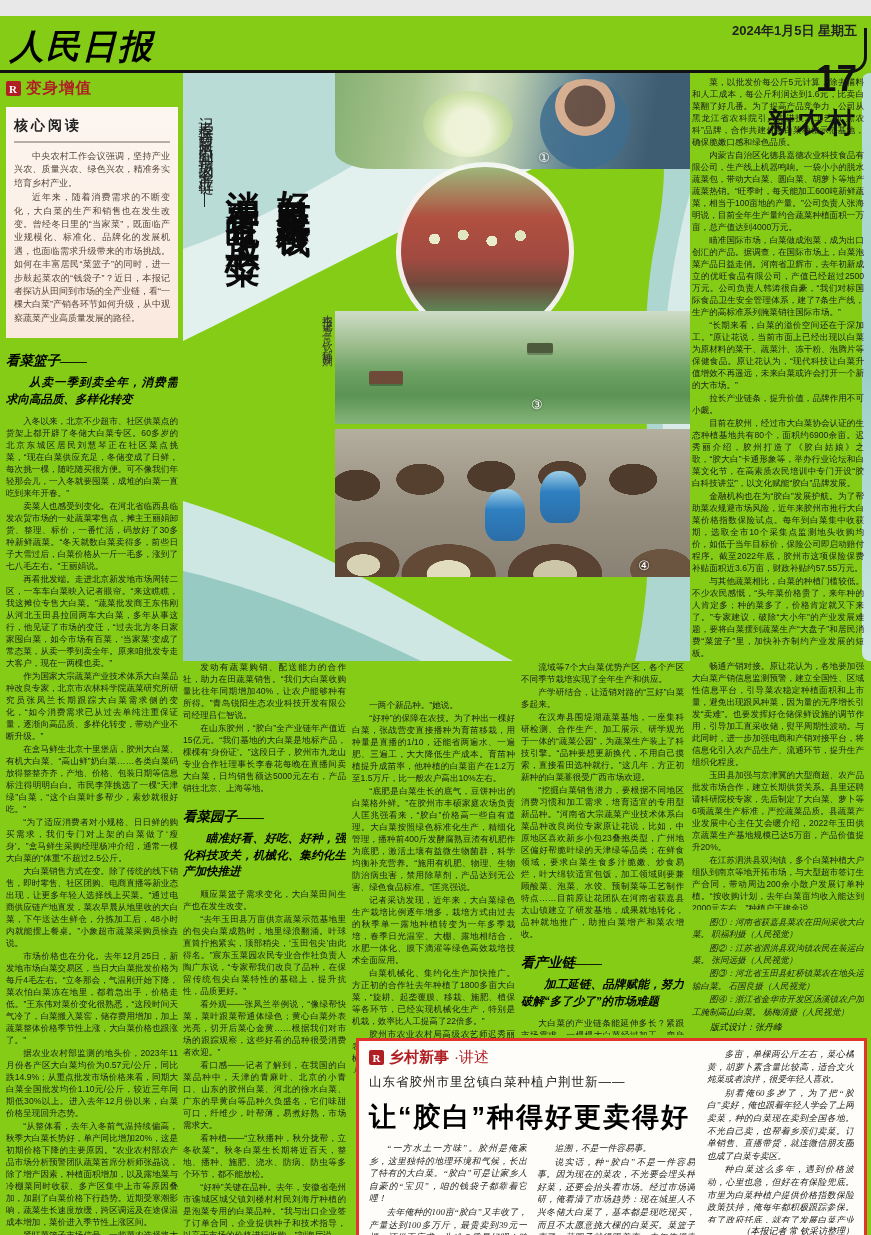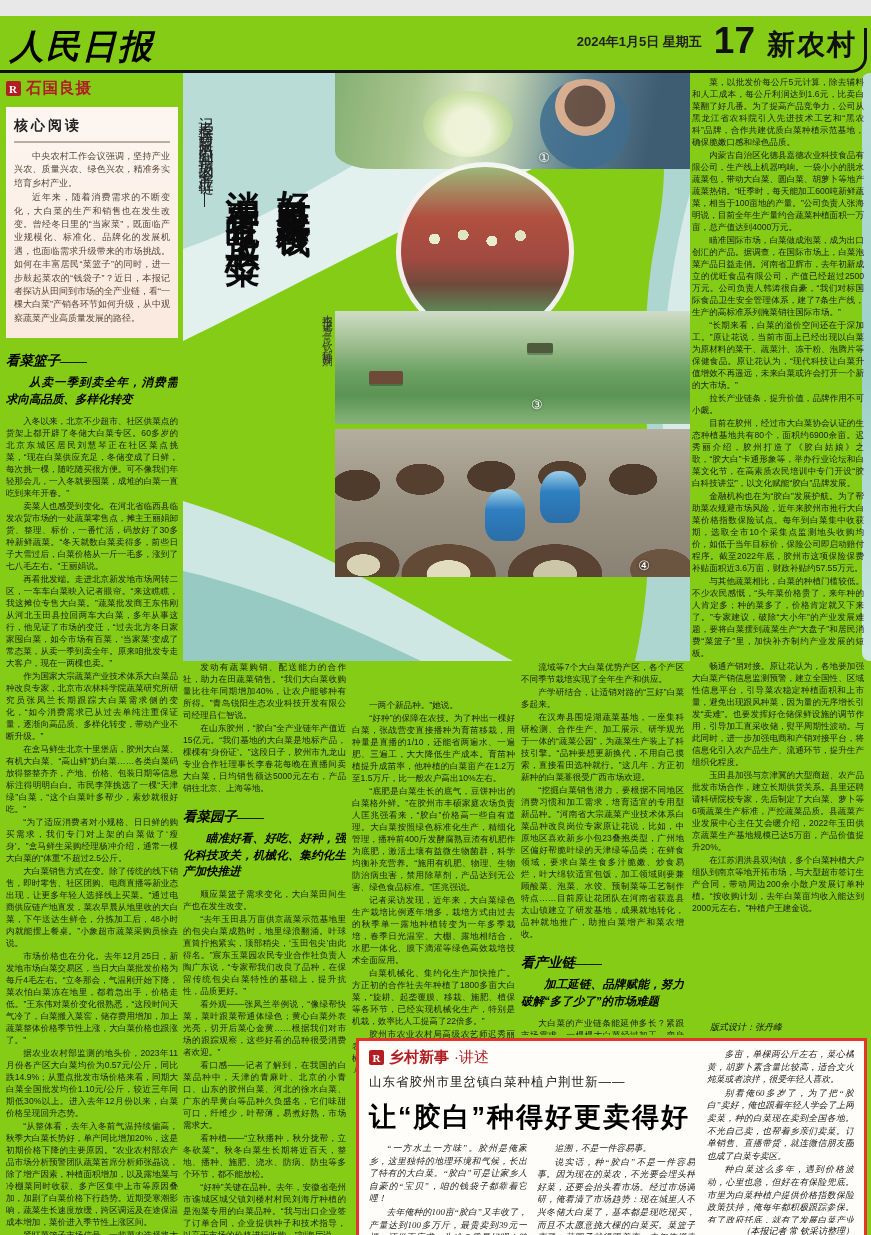--- a/index.html
+++ b/index.html
@@ -4,21 +4,21 @@
 <style>
   html,body{margin:0;padding:0;background:#e8e8e8;}
   .page{position:relative;width:871px;height:1235px;background:#84cc16;margin:16px auto;
         overflow:hidden;font-family:"Liberation Sans",sans-serif;color:#111;}
   
   .masthead{position:absolute;left:0;top:0;width:871px;height:57px;}
   .mast-rule{position:absolute;left:0;right:4px;top:12px;height:42px;
              border-bottom:3px solid #111;border-right:3px solid #111;border-bottom-right-radius:16px;}
   .paper-name{position:absolute;left:10px;top:8px;font-family:"Liberation Serif",serif;
               font-weight:bold;font-style:italic;font-size:34px;letter-spacing:2px;color:#000;}
-  .mast-right{position:absolute;right:14px;top:6px;display:flex;align-items:flex-end;gap:12px;}
+  .mast-right{position:absolute;right:14px;top:6px;display:flex;align-items:flex-end;gap:12px;flex-direction:column;}
   .date-line{font-size:13px;font-weight:bold;color:#222;padding-bottom:8px;}
   .page-no{font-size:37px;font-weight:bold;line-height:1;}
   .edition{font-size:28px;font-weight:bold;line-height:1;letter-spacing:2px;}
   
   .para{margin:0 0 1px 0;text-indent:2em;text-align:justify;font-size:8.6px;line-height:12px;color:#1c1c1c;}
   .kai .para,.kai{font-family:"Liberation Serif",serif;font-style:italic;}
   .sec-head{font-family:"Liberation Serif",serif;font-style:italic;font-weight:bold;
             font-size:13.5px;margin:14px 0 4px 0;color:#000;}
   .sec-sub{font-family:"Liberation Serif",serif;font-style:italic;font-weight:bold;
            font-size:11.5px;line-height:16.5px;margin:0 0 8px 0;text-indent:2em;text-align:justify;color:#000;}
@@ -117,21 +117,21 @@
     <div class="mast-right">
       <span class="date-line">2024年1月5日 星期五</span>
       <span class="page-no">17</span>
       <span class="edition">新农村</span>
     </div>
   </header>
 
   <aside class="left-col">
     <div class="sec-tag">
       <span class="rlogo">R</span>
-      <span>石国良摄</span>
+      <span>变身增值</span>
     </div>
     <div class="core-box">
       <div class="core-title">核心阅读</div>
       <div class="core-rule"></div>
       <div>
           <p class="para">中央农村工作会议强调，坚持产业兴农、质量兴农、绿色兴农，精准务实培育乡村产业。</p>
           <p class="para">近年来，随着消费需求的不断变化，大白菜的生产和销售也在发生改变。曾经冬日里的“当家菜”，既面临产业规模化、标准化、品牌化的发展机遇，也面临需求升级带来的市场挑战。如何在丰富居民“菜篮子”的同时，进一步鼓起菜农的“钱袋子”？近日，本报记者探访从田间到市场的全产业链，看“一棵大白菜”产销各环节如何升级，从中观察蔬菜产业高质量发展的路径。</p>
         </div>
     </div>
     <div class="sec-head">看菜篮子——</div>
@@ -243,20 +243,26 @@
           <p class="para">目前在胶州，经过市大白菜协会认证的生态种植基地共有80个，面积约6900余亩。迟秀丽介绍，胶州打造了《胶白姑娘》之歌，“胶大白”卡通形象等，举办行业论坛和白菜文化节，在高素质农民培训中专门开设“胶白科技讲堂”，以文化赋能“胶白”品牌发展。</p>
           <p class="para">金融机构也在为“胶白”发展护航。为了帮助菜农规避市场风险，近年来胶州市推行大白菜价格指数保险试点。每年到白菜集中收获期，选取全市10个采集点监测地头收购均价，如低于当年目标价，保险公司即启动赔付程序。截至2022年底，胶州市这项保险保费补贴面积近3.6万亩，财政补贴约57.55万元。</p>
           <p class="para">与其他蔬菜相比，白菜的种植门槛较低。不少农民感慨，“头年菜价格贵了，来年种的人肯定多；种的菜多了，价格肯定就又下来了。”专家建议，破除“大小年”的产业发展难题，要将白菜摆到蔬菜生产“大盘子”和居民消费“菜篮子”里，加快补齐制约产业发展的短板。</p>
           <p class="para">畅通产销对接。原让花认为，各地要加强大白菜产销信息监测预警，建立全国性、区域性信息平台，引导菜农稳定种植面积和上市量，避免出现跟风种菜，因为量的无序增长引发“卖难”。也要发挥好仓储保鲜设施的调节作用，引导加工直采收储，熨平周期性波动。与此同时，进一步加强电商和产销对接平台，将信息化引入农产品生产、流通环节，提升生产组织化程度。</p>
           <p class="para">玉田县加强与京津冀的大型商超、农产品批发市场合作，建立长期供货关系。县里还聘请科研院校专家，先后制定了大白菜、萝卜等6项蔬菜生产标准，严控蔬菜品质。县蔬菜产业发展中心主任艾会暖介绍，2022年玉田供京蔬菜生产基地规模已达5万亩，产品价值提升20%。</p>
           <p class="para">在江苏泗洪县双沟镇，多个白菜种植大户组队到南京等地开拓市场，与大型超市签订生产合同，带动周边200余小散户发展订单种植。“按收购计划，去年白菜亩均收入能达到2000元左右。”种植户王建金说。</p>
         </div>
 
     </div>
     <div class="captions">
+      <div>
+          <p class="para">图①：河南省获嘉县菜农在田间采收大白菜。 职福利摄（人民视觉）</p>
+          <p class="para">图②：江苏省泗洪县双沟镇农民在装运白菜。 张同远摄（人民视觉）</p>
+          <p class="para">图③：河北省玉田县虹桥镇菜农在地头运输白菜。 石国良摄（人民视觉）</p>
+          <p class="para">图④：浙江省金华市开发区汤溪镇农户加工腌制高山白菜。 杨梅清摄（人民视觉）</p>
+        </div>
       <div class="design-credit">版式设计：张丹峰</div>
     </div>
   </div>
 
   <section class="bottom-box">
     <div class="bb-left">
       <div class="bb-tag">
         <span class="rlogo">R</span>
         <span>乡村新事</span>
           <span class="light">·讲述</span>

